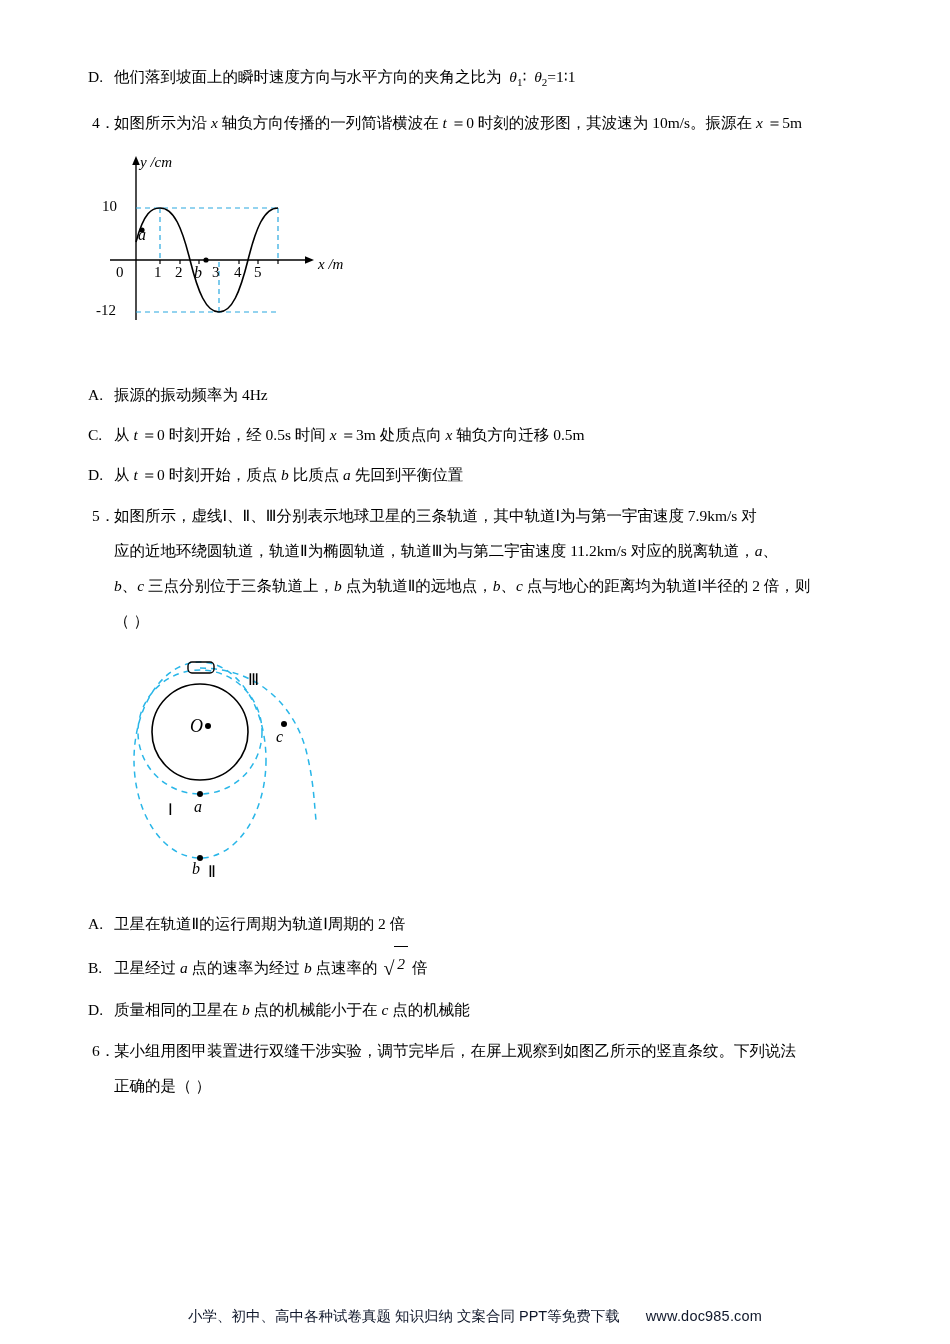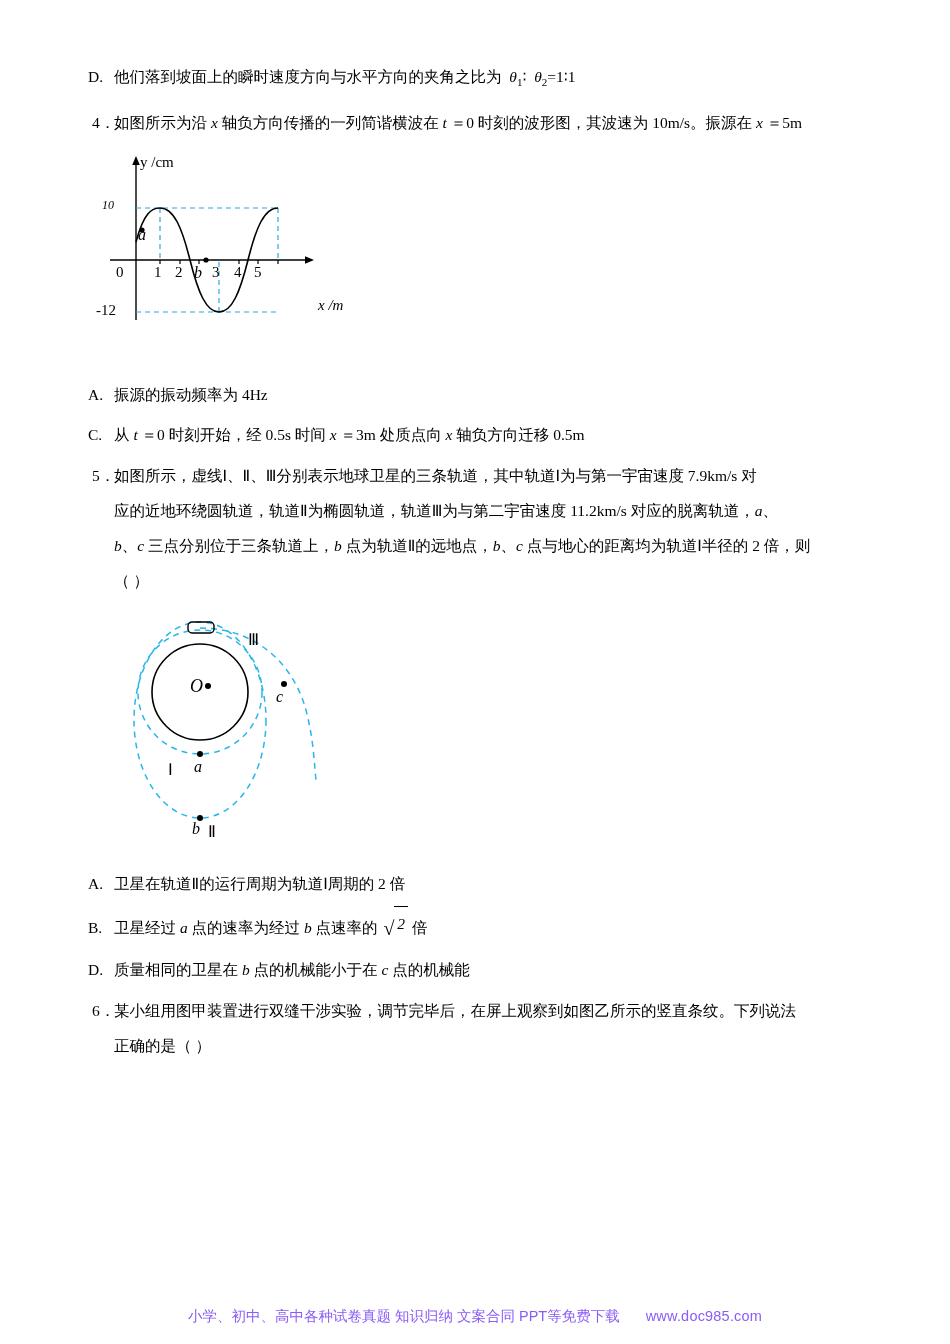--- a/index.html
+++ b/index.html
@@ -87,21 +87,21 @@
   }
   .gap-a { height: 30px; }
   .gap-b { height: 24px; }
   .footer {
     position: absolute;
     left: 0;
     bottom: 18px;
     width: 950px;
     text-align: center;
     font-size: 14.5px;
-    color: #8b5cf6;
+    color: #0f172a;
     font-family: "Liberation Sans", sans-serif;
   }
   .footer .url {
     margin-left: 26px;
     letter-spacing: 0.2px;
   }
 </style>
 </head>
 <body>
 
@@ -137,41 +137,44 @@
         <line x1="64" y1="110" x2="64" y2="114" stroke="#000" stroke-width="1.2"></line>
         <line x1="84" y1="110" x2="84" y2="114" stroke="#000" stroke-width="1.2"></line>
         <line x1="103" y1="110" x2="103" y2="114" stroke="#000" stroke-width="1.2"></line>
         <line x1="143" y1="110" x2="143" y2="114" stroke="#000" stroke-width="1.2"></line>
         <line x1="162" y1="110" x2="162" y2="114" stroke="#000" stroke-width="1.2"></line>
         <line x1="182" y1="110" x2="182" y2="114" stroke="#000" stroke-width="1.2"></line>
 
         <circle cx="46" cy="80" r="2.6" fill="#000"></circle>
         <circle cx="110" cy="110" r="2.6" fill="#000"></circle>
       </svg>
-      <div style="position:absolute;left:44px;top:4px;font-size:15px;">y /cm</div>
-      <div style="position:absolute;left:6px;top:48px;font-size:12px;font-style:italic;">10</div>
+      <div style="position:absolute;left:44px;top:4px;font-style:italic;font-size:15px;">y /cm</div>
+      <div style="position:absolute;left:6px;top:48px;font-size:15px;">10</div>
       <div style="position:absolute;left:0px;top:152px;font-size:15px;">-12</div>
       <div style="position:absolute;left:20px;top:114px;font-size:15px;">0</div>
       <div style="position:absolute;left:58px;top:114px;font-size:15px;">1</div>
       <div style="position:absolute;left:79px;top:114px;font-size:15px;">2</div>
       <div style="position:absolute;left:116px;top:114px;font-size:15px;">3</div>
       <div style="position:absolute;left:138px;top:114px;font-size:15px;">4</div>
       <div style="position:absolute;left:158px;top:114px;font-size:15px;">5</div>
-      <div style="position:absolute;left:222px;top:106px;font-style:italic;font-size:15px;margin-top:41px;">x /m</div>
+      <div style="position:absolute;left:222px;top:106px;font-style:italic;font-size:15px;">x /m</div>
       <div style="position:absolute;left:42px;top:76px;font-style:italic;font-size:16px;">a</div>
       <div style="position:absolute;left:98px;top:114px;font-style:italic;font-size:16px;">b</div>
     </div>
 
     <div class="gap-a"></div>
 
     <div class="opt">
       <span class="lbl">A.</span><span>振源的振动频率为 4Hz</span>
     </div>
     <div class="opt">
       <span class="lbl">C.</span><span>从&nbsp;<i>t</i>&nbsp;＝0 时刻开始，经 0.5s 时间&nbsp;<i>x</i>&nbsp;＝3m 处质点向&nbsp;<i>x</i>&nbsp;轴负方向迁移 0.5m</span>
+    </div>
+    <div class="opt">
+      <span class="lbl">D.</span><span>从&nbsp;<i>t</i>&nbsp;＝0 时刻开始，质点&nbsp;<i>b</i>&nbsp;比质点&nbsp;<i>a</i>&nbsp;先回到平衡位置</span>
     </div>
 
     <div class="q-line">
       <span class="num">5．</span><span>如图所示，虚线Ⅰ、Ⅱ、Ⅲ分别表示地球卫星的三条轨道，其中轨道Ⅰ为与第一宇宙速度 7.9km/s 对</span>
     </div>
     <div class="q-line indent">应的近地环绕圆轨道，轨道Ⅱ为椭圆轨道，轨道Ⅲ为与第二宇宙速度 11.2km/s 对应的脱离轨道，<i>a</i>、</div>
     <div class="q-line indent"><i>b</i>、<i>c</i>&nbsp;三点分别位于三条轨道上，<i>b</i>&nbsp;点为轨道Ⅱ的远地点，<i>b</i>、<i>c</i>&nbsp;点与地心的距离均为轨道Ⅰ半径的 2 倍，则</div>
     <div class="q-line indent">（      ）</div>
 
     <div class="fig2">

